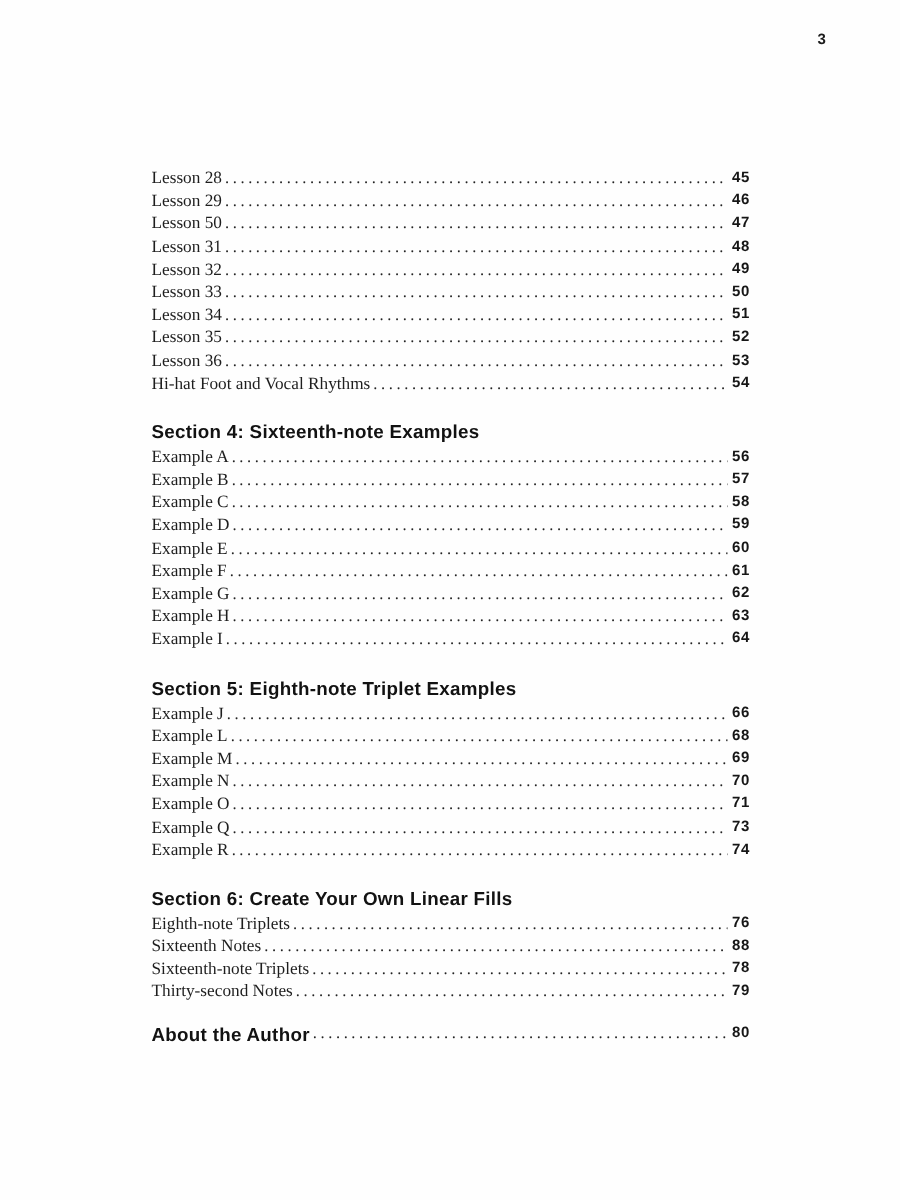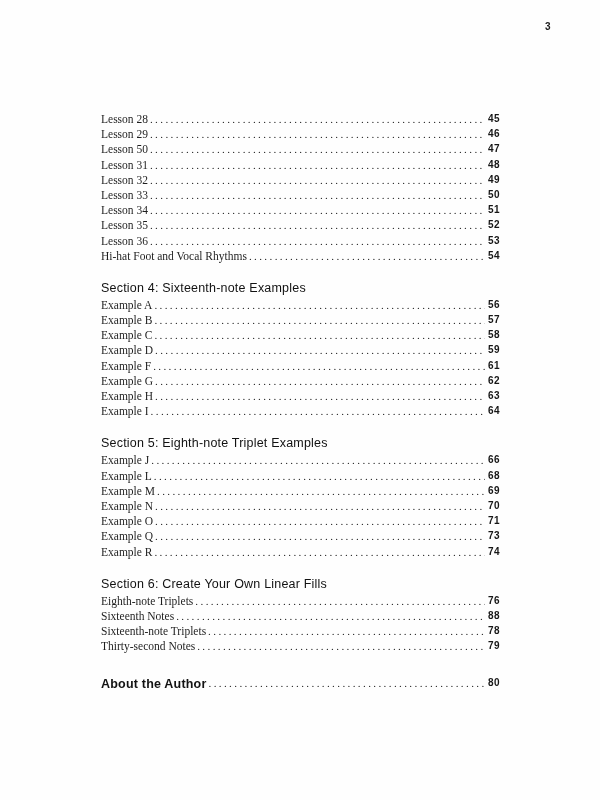--- a/index.html
+++ b/index.html
@@ -28,21 +28,21 @@
   }
   .toc {
     position: absolute;
     left: 101px;
     top: 113px;
     width: 399px;
   }
   .toc-section { display: block; }
   .section-heading {
     font-family: "Liberation Sans", sans-serif;
-    font-weight: normal;
+    font-weight: bold;
     font-size: 12.5px;
     line-height: 16px;
     letter-spacing: 0.2px;
     color: #121212;
     margin: 15px 0 3px 0;
   }
   .toc-row {
     display: flex;
     align-items: flex-start;
     height: 15.2px;
@@ -67,21 +67,21 @@
   }
   .toc-page {
     font-family: "Liberation Sans", sans-serif;
     font-weight: bold;
     font-size: 10px;
     letter-spacing: 0.4px;
     white-space: nowrap;
     color: #161616;
   }
   .about-row {
-    margin-top: 22px;
+    margin-top: 12px;
     height: 17px;
   }
   .about-row .toc-label {
     font-family: "Liberation Sans", sans-serif;
     font-weight: bold;
     font-size: 12.5px;
     letter-spacing: 0.2px;
     color: #121212;
   }
 </style>
@@ -157,20 +157,25 @@
         </div>
         <div class="toc-row">
           <span class="toc-label">Example C</span>
           <span class="toc-leader"></span>
           <span class="toc-page">58</span>
         </div>
         <div class="toc-row">
           <span class="toc-label">Example D</span>
           <span class="toc-leader"></span>
           <span class="toc-page">59</span>
+        </div>
+        <div class="toc-row">
+          <span class="toc-label">Example E</span>
+          <span class="toc-leader"></span>
+          <span class="toc-page">60</span>
         </div>
         <div class="toc-row">
           <span class="toc-label">Example F</span>
           <span class="toc-leader"></span>
           <span class="toc-page">61</span>
         </div>
         <div class="toc-row">
           <span class="toc-label">Example G</span>
           <span class="toc-leader"></span>
           <span class="toc-page">62</span>

